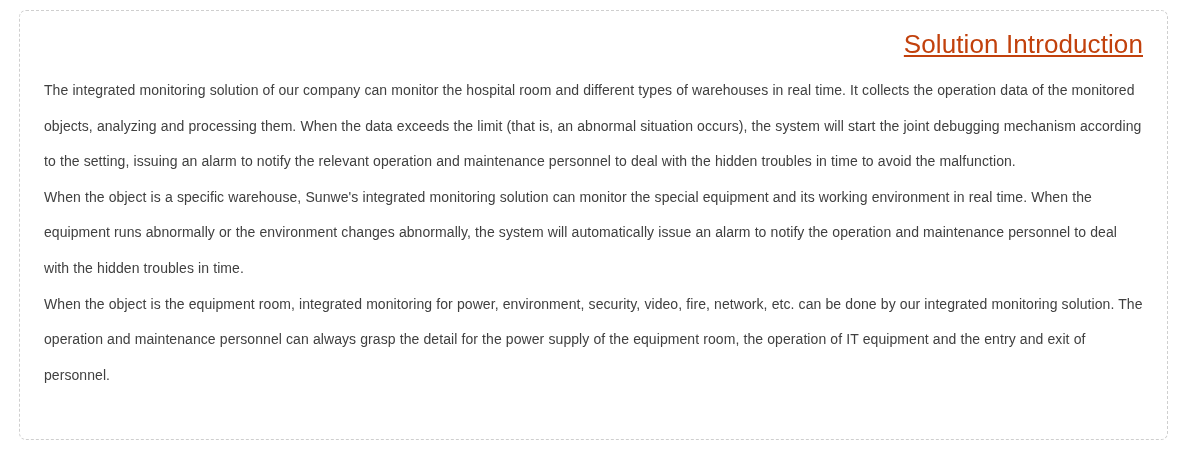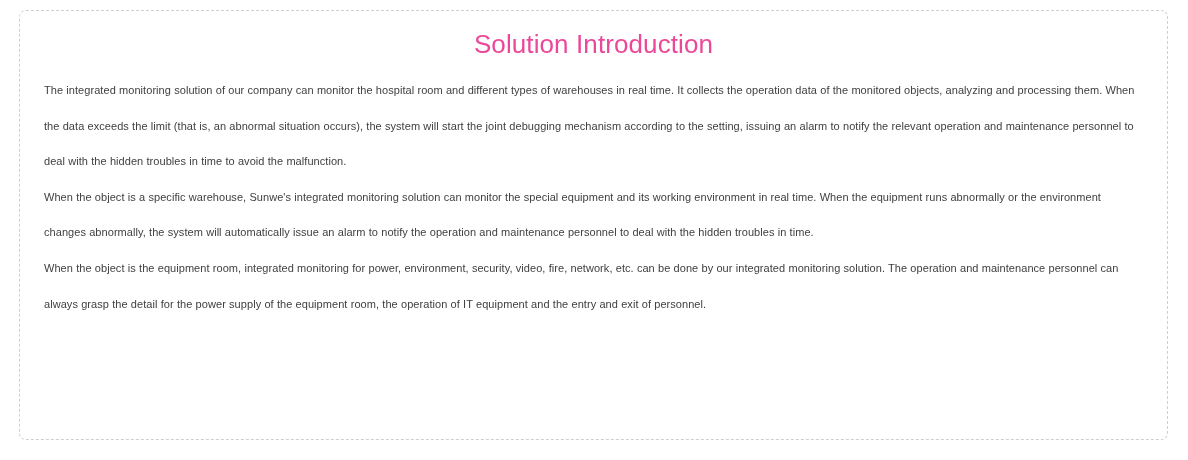--- a/index.html
+++ b/index.html
@@ -21,36 +21,37 @@
     width: 1149px;
     height: 430px;
     box-sizing: border-box;
     border: 1px dashed #cfcfcf;
     border-radius: 7px;
     background: #ffffff;
     padding: 16px 24px 0 24px;
   }
 
   .panel-title {
-    text-align: center;
+    text-align: right;
     font-size: 26px;
     font-weight: 400;
-    color: #ec4899;
+    color: #c2410c;
     line-height: 34px;
     margin: 0 0 12px 0;
     letter-spacing: 0.1px;
+    text-decoration: underline;
   }
 
   .body-copy {
     margin: 0;
   }
 
   .body-copy p {
     margin: 0;
-    font-size: 11px;
+    font-size: 14px;
     font-weight: 400;
     color: #404040;
     line-height: 35.6px;
     text-align: left;
     letter-spacing: 0.005em;
     word-spacing: 0.01em;
   }
 </style>
 </head>
 <body>

